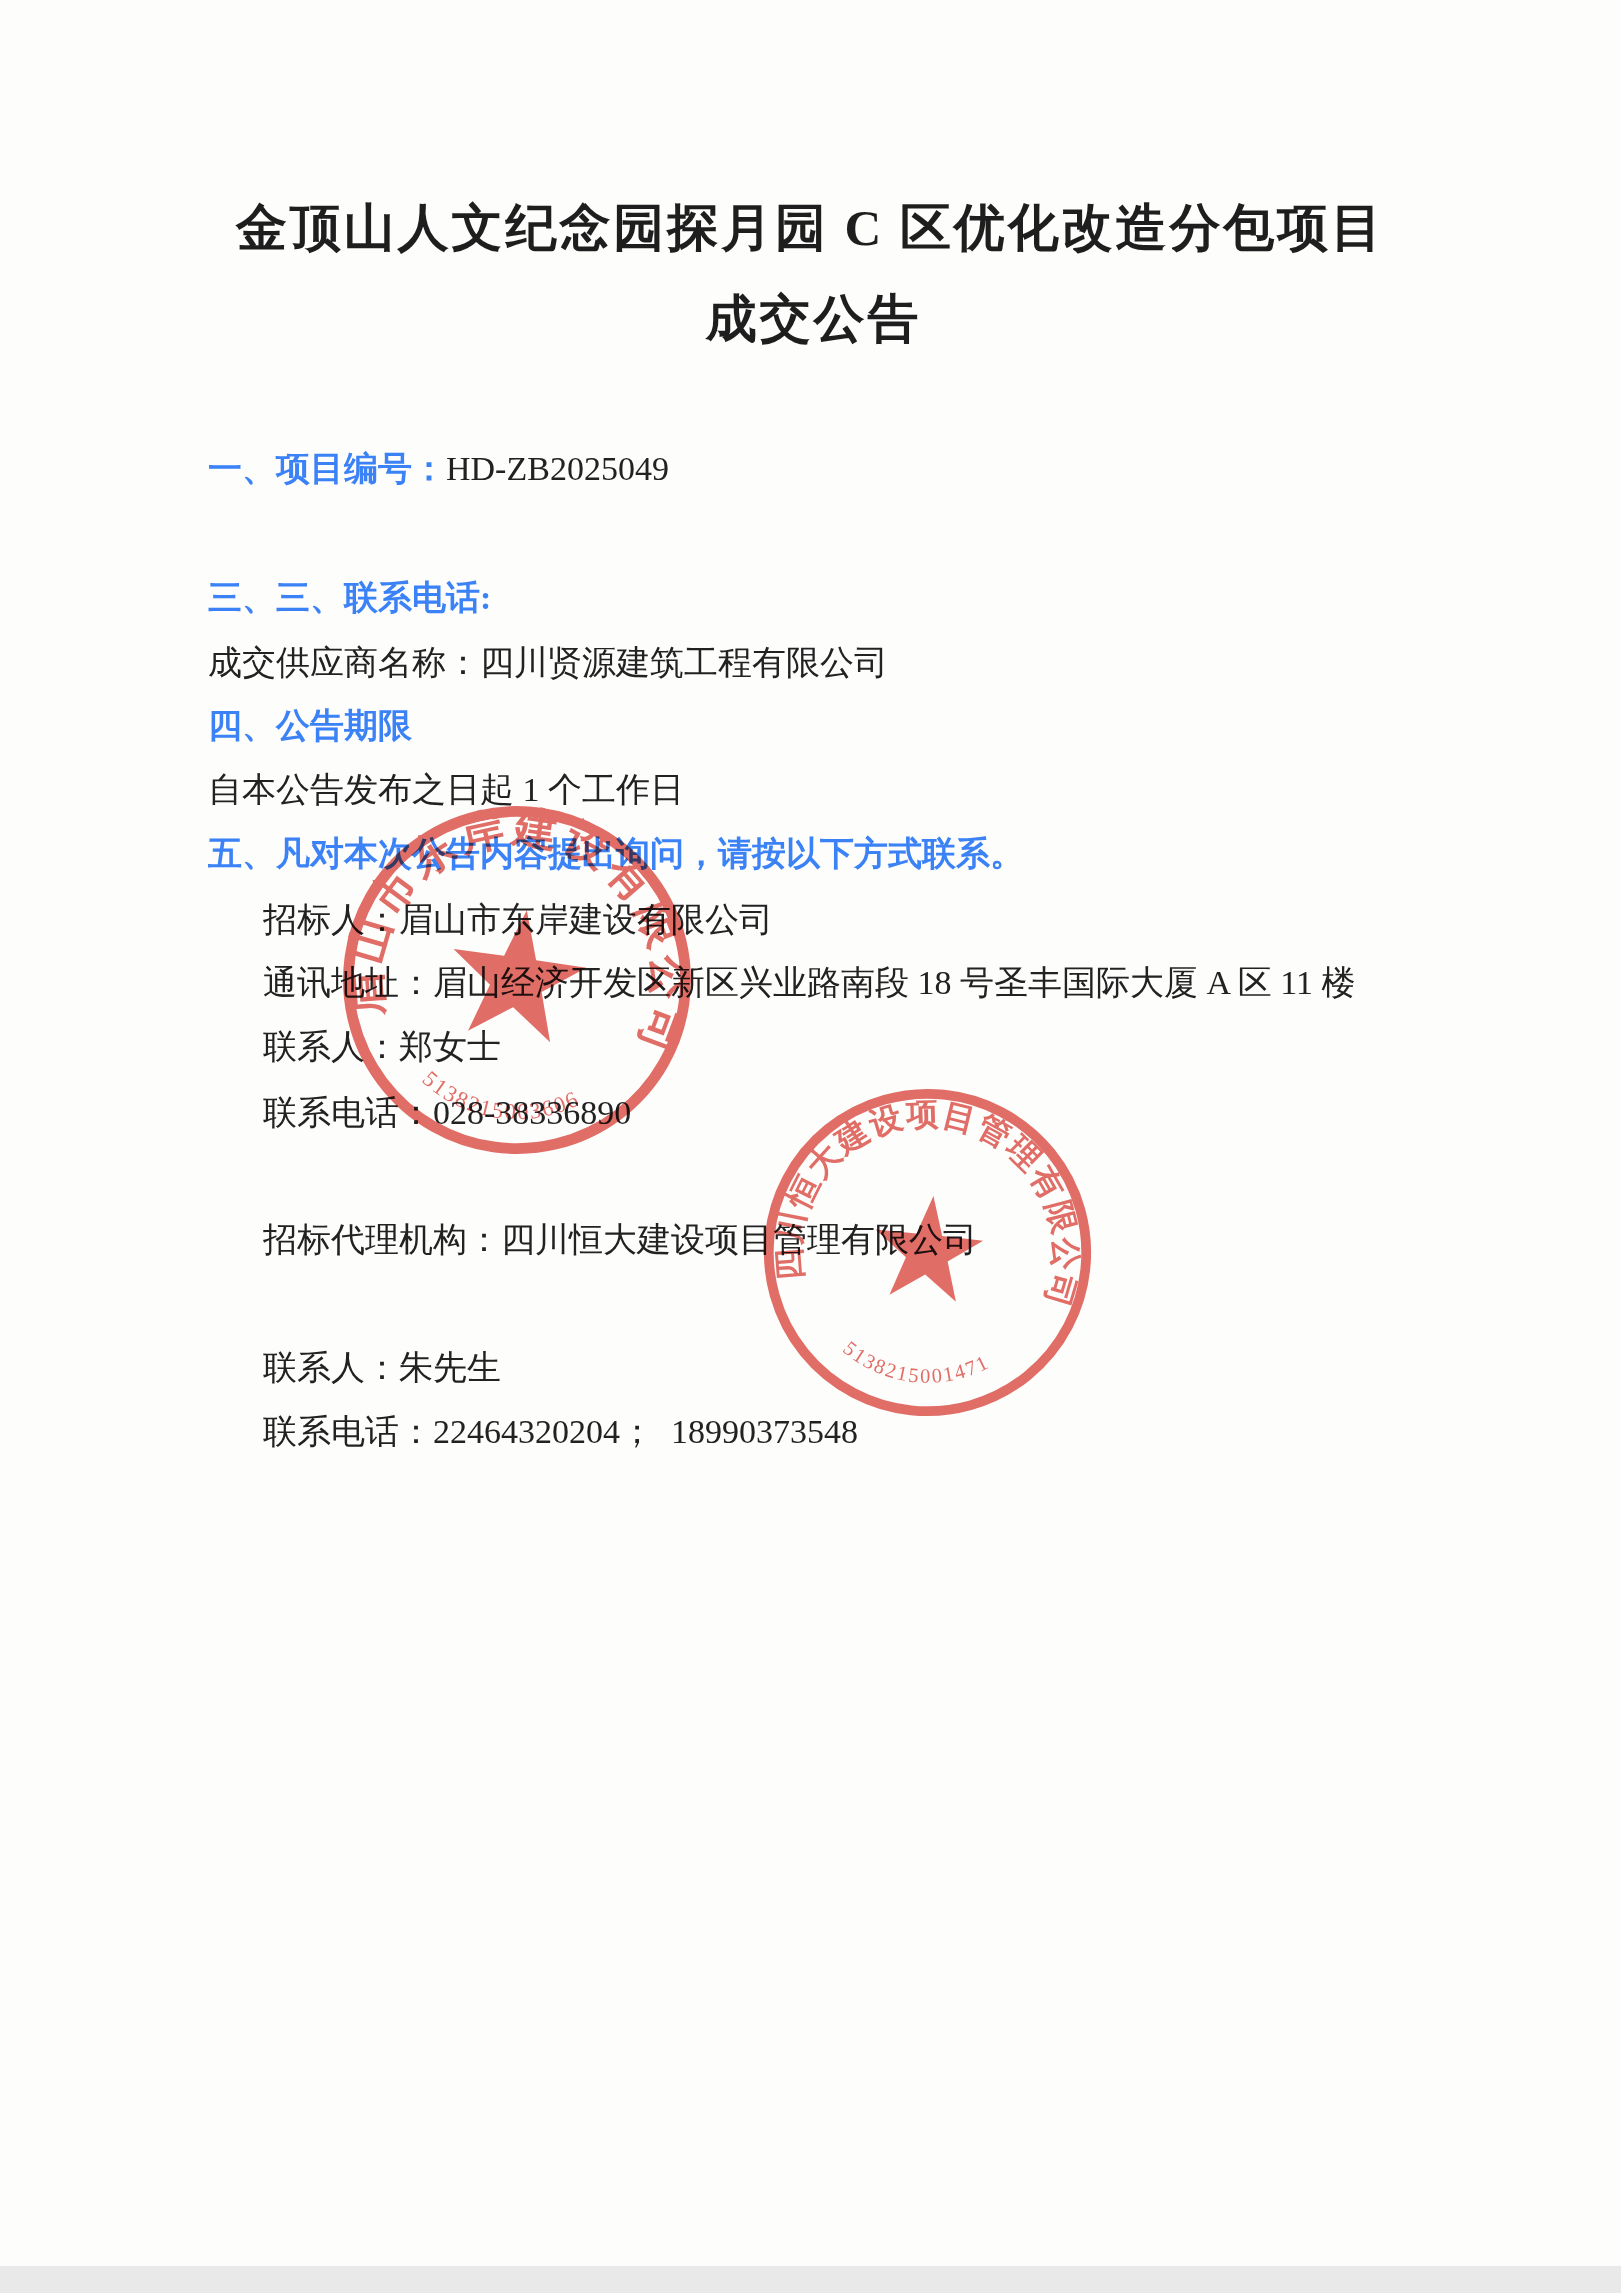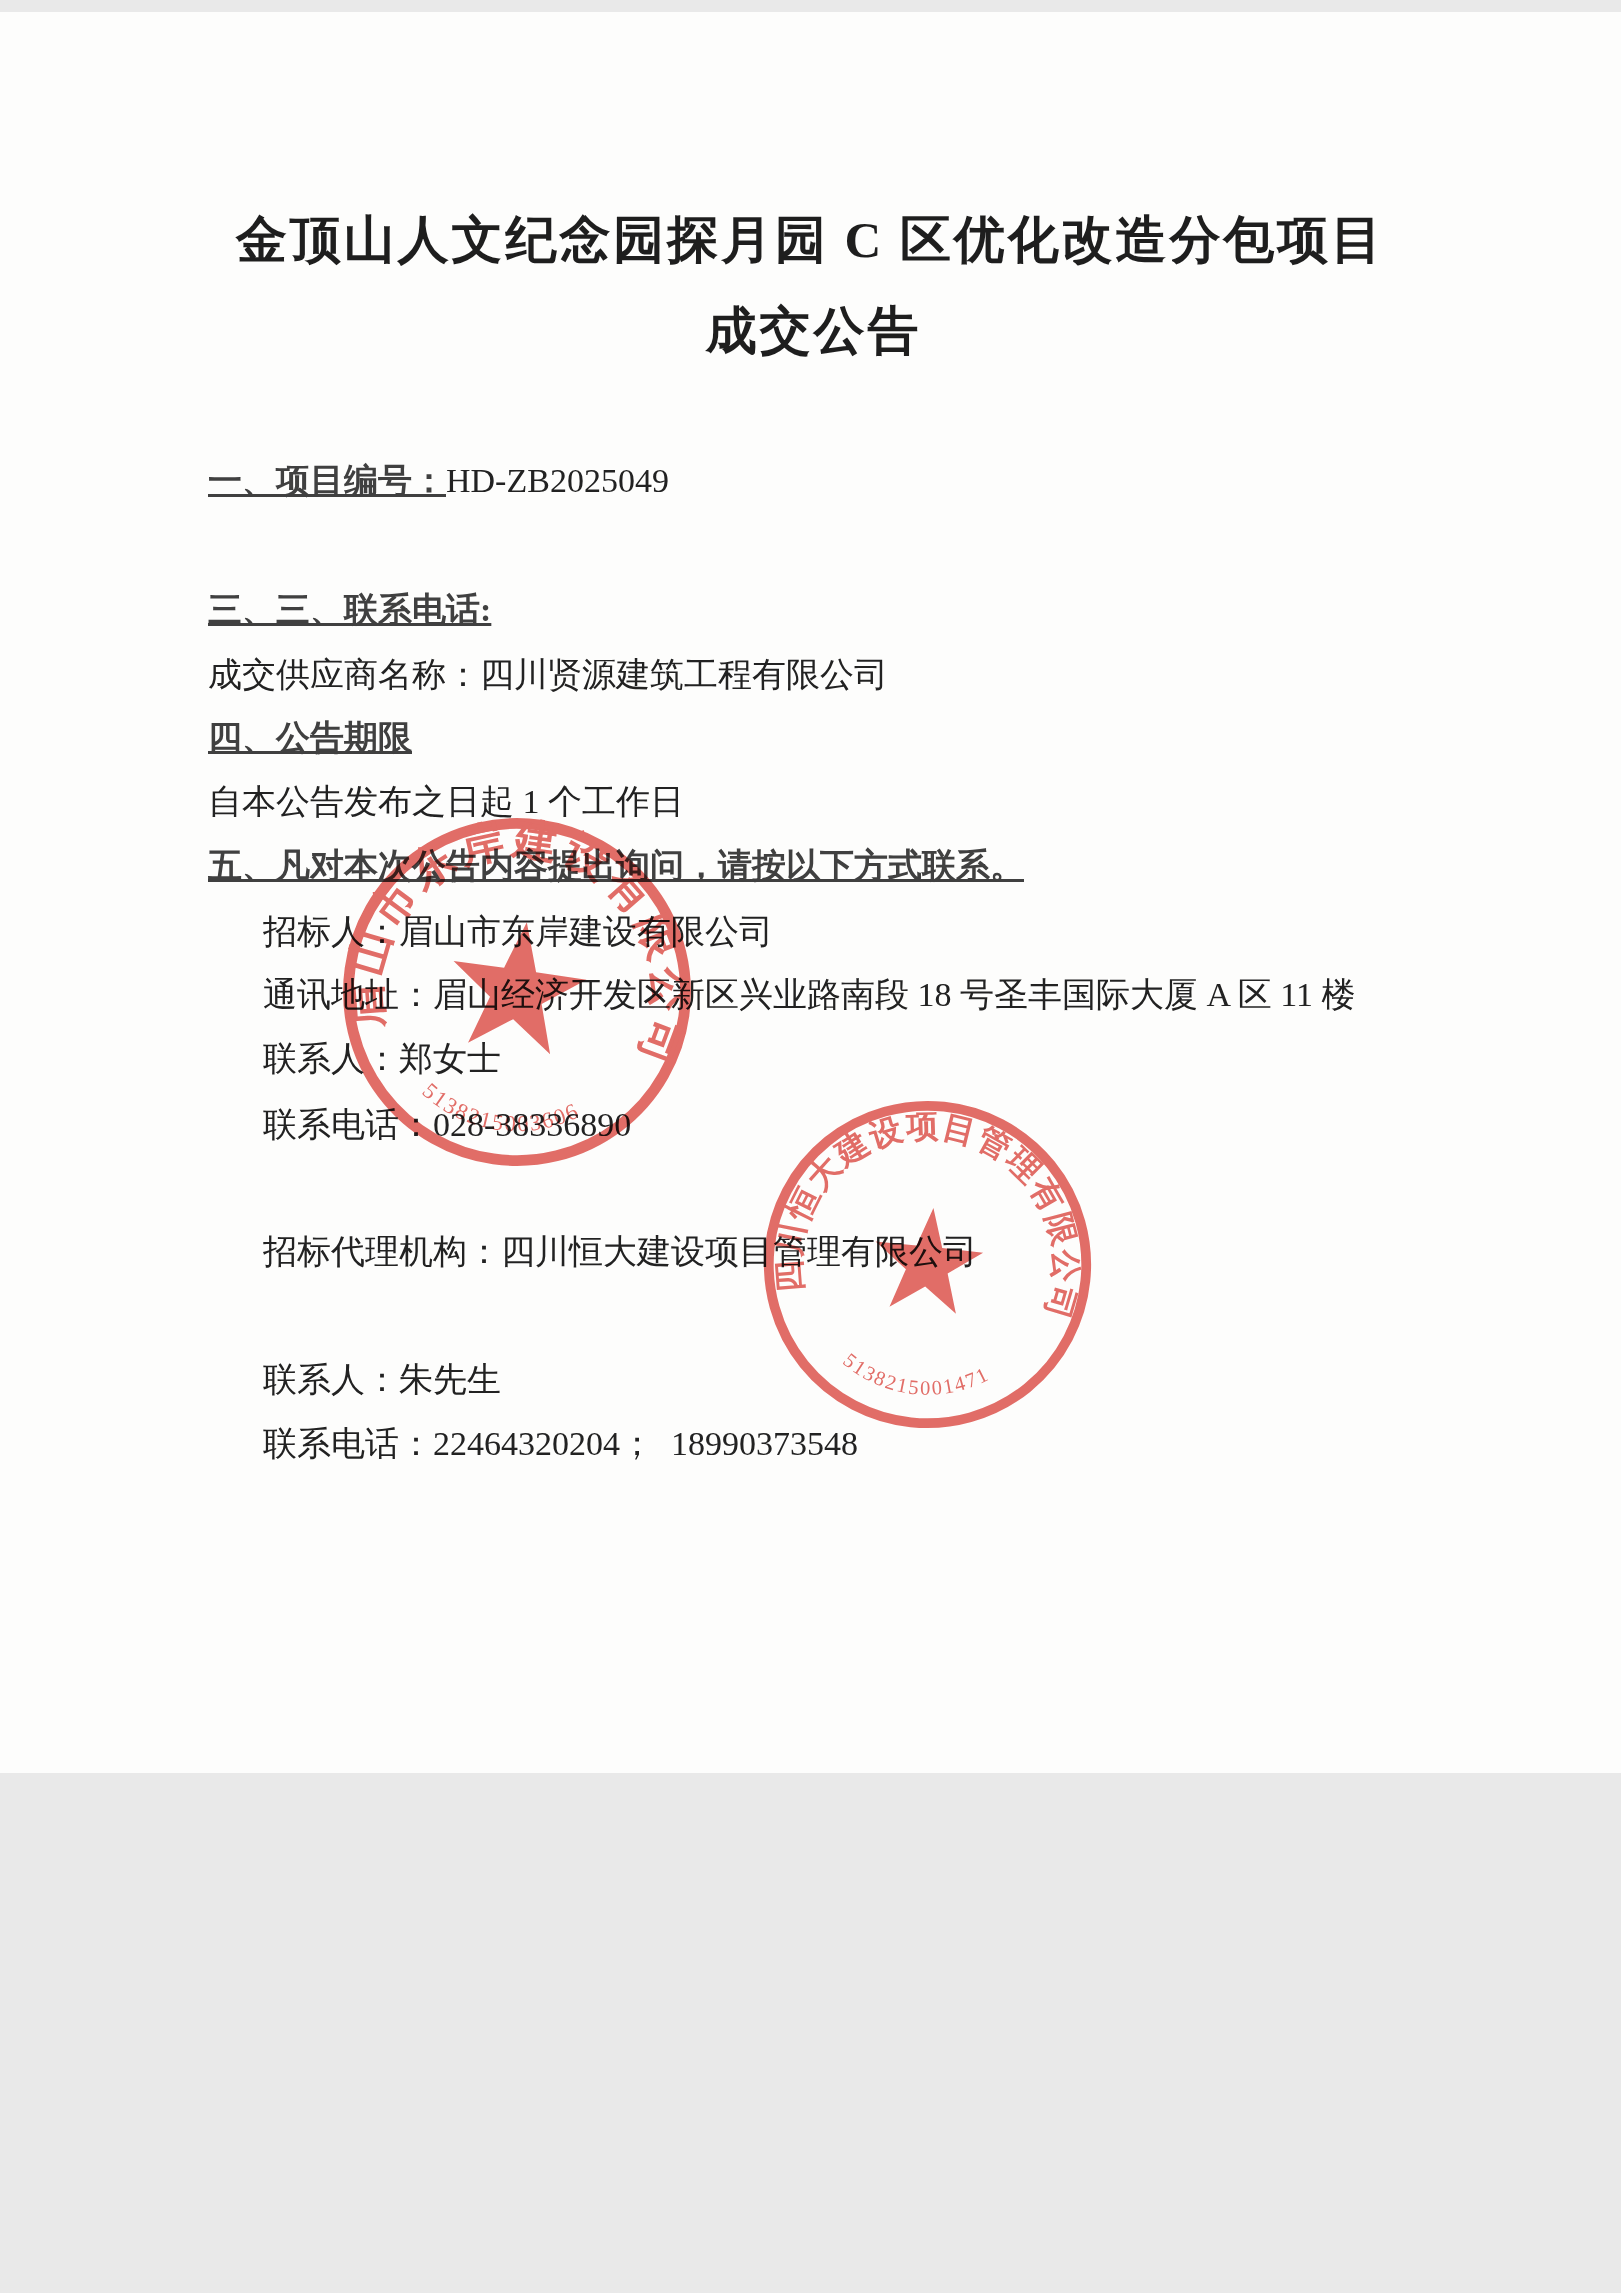--- a/index.html
+++ b/index.html
@@ -1,40 +1,40 @@
 <!DOCTYPE html>
 <html><head>
 <meta charset="utf-8">
 <style>
   html,body{margin:0;padding:0;background:#e9e9e9;}
   .page{
     position:relative;
-    width:1621px;height:1761px;
-    margin:12px auto;
+    width:1621px;height:2266px;
+    margin:0 auto;
     background:#fdfdfc;
     font-family:"Liberation Serif", serif;
     color:#262626;
     overflow:hidden;
   }
   .title{
     position:absolute;left:0;right:0;
     margin:0;text-align:center;
     font-size:51px;font-weight:700;
     letter-spacing:2.9px;color:#1e1e1e;
     white-space:pre;
   }
   .title.t1{top:194px;}
   .title.t2{top:285px;padding-left:6px;}
   .ln{
     position:absolute;left:208px;
     font-size:34px;line-height:1.2;
     white-space:pre;color:#222;
   }
   .ln.indent{left:263px;text-align:center;}
-  .ln .b{font-weight:700;color:#404040;text-decoration:underline;}
+  .ln .b{font-weight:700;color:#3b82f6;}
   
   .stamp{position:absolute;mix-blend-mode:multiply;opacity:.84;}
   .stamp .ring{fill:none;stroke:#de524b;}
   .stamp .star{fill:#de524b;}
   .stamp text{fill:#de524b;font-family:"Liberation Serif", serif;font-weight:700;}
   .stamp1{left:321px;top:784px;transform:rotate(8deg);}
   .stamp2{left:759px;top:1084px;transform:rotate(6deg);}
   .stamp1 .arc{font-size:45px;letter-spacing:5px;}
   .stamp1 .num{font-size:23px;letter-spacing:2px;font-weight:400;}
   .stamp2 .arc{font-size:33px;letter-spacing:2px;}

